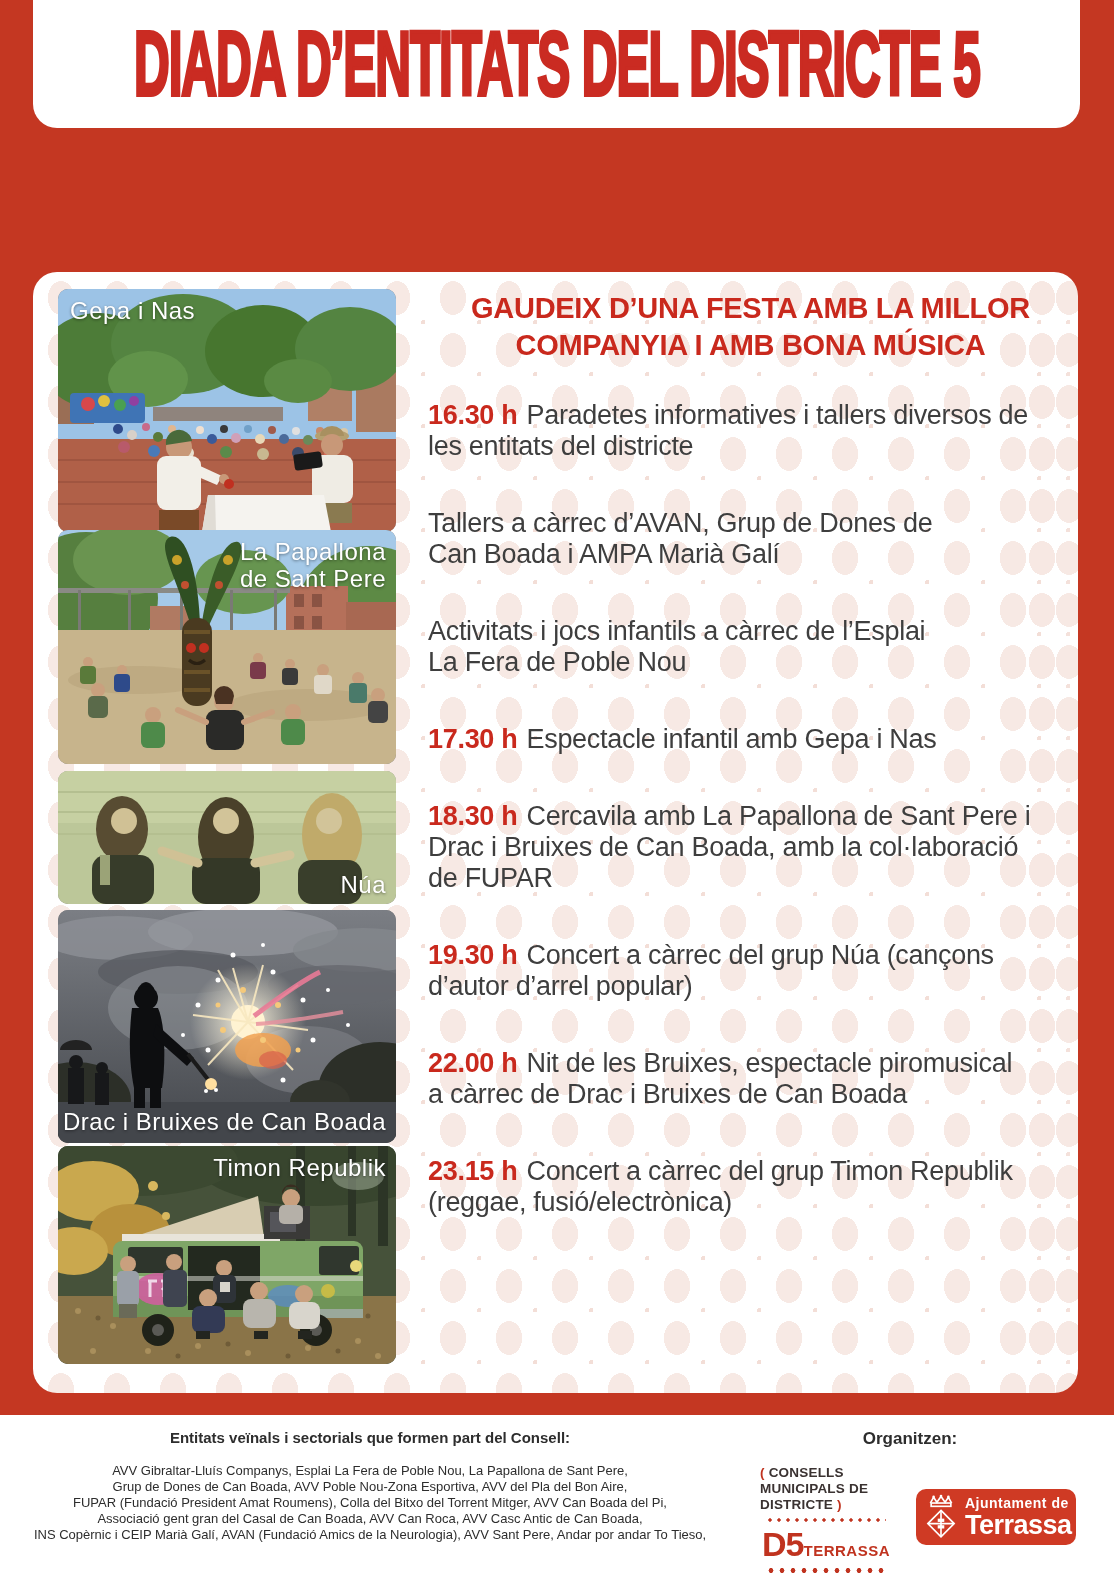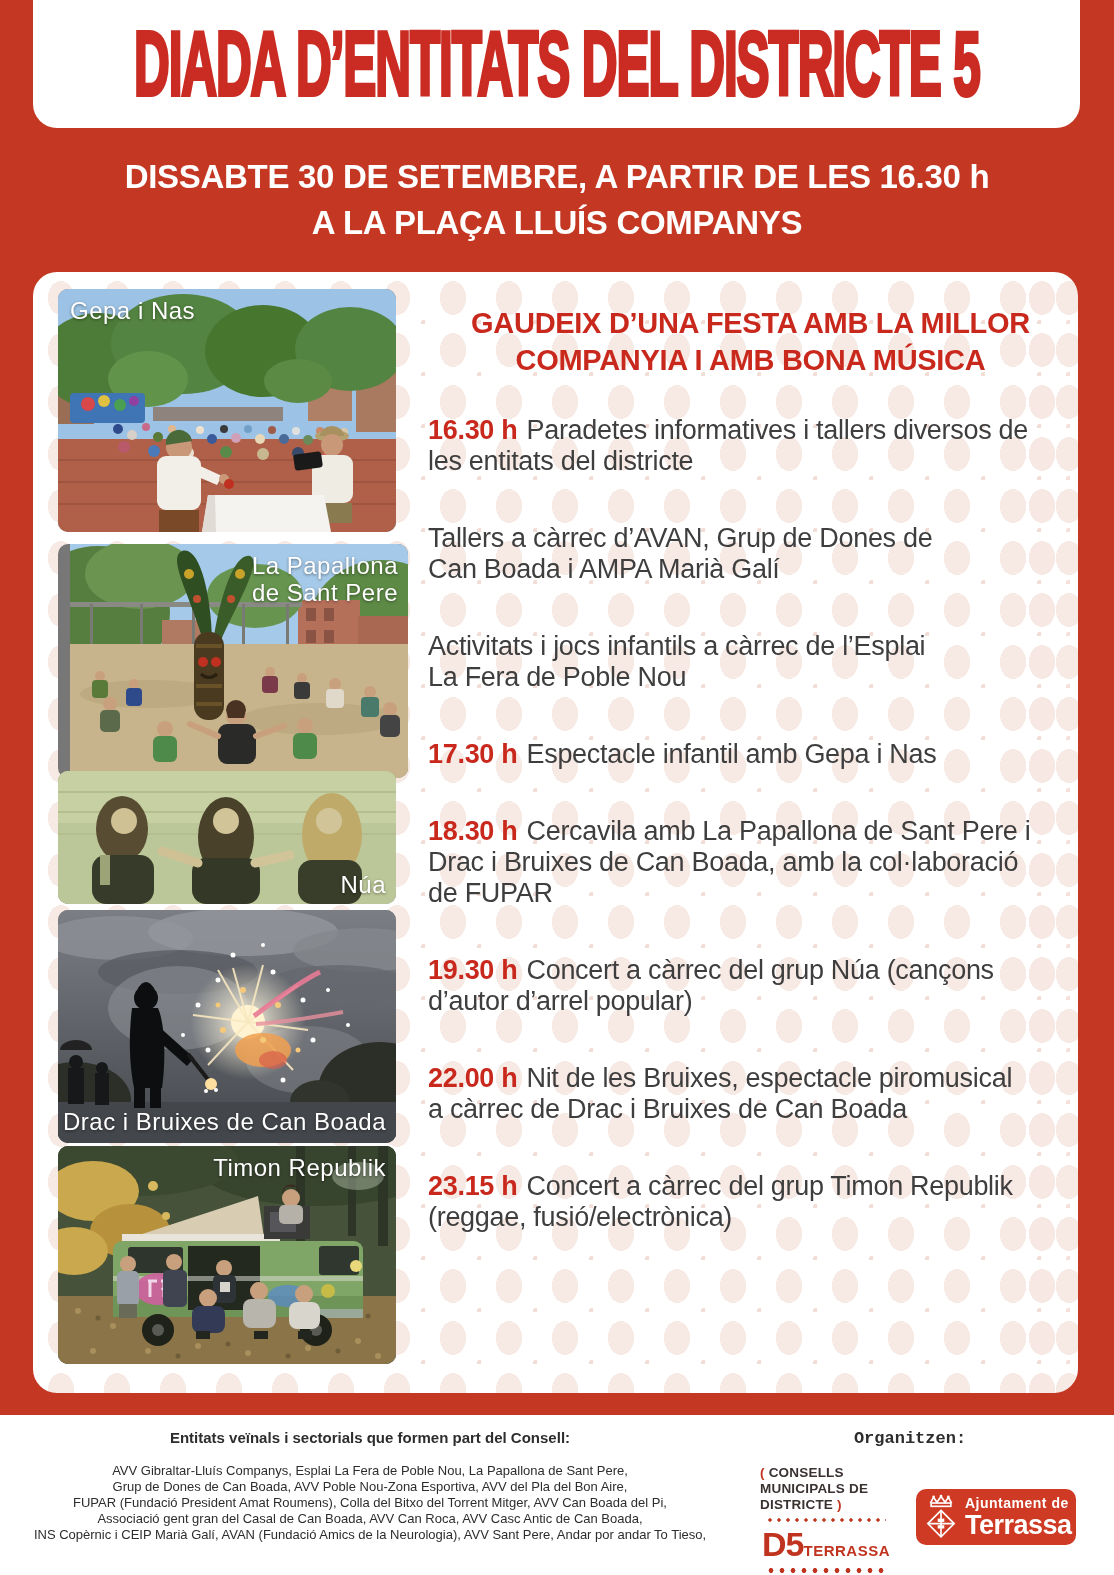--- a/index.html
+++ b/index.html
@@ -31,32 +31,32 @@
   .photo{position:absolute;left:25px;width:338px;overflow:hidden;background:#777;border-radius:10px;}
   .photo svg{display:block;width:100%;height:100%;}
   .photo-label{position:absolute;color:#fff;font-size:24px;letter-spacing:.5px;
                text-shadow:0 1px 3px rgba(0,0,0,.45);white-space:pre-line;line-height:27px;}
   .pl-tl{left:12px;top:8px;}
   .pl-tr{right:10px;top:8px;text-align:right;}
   .pl-br{right:10px;bottom:6px;text-align:right;}
   .pl-b{right:10px;bottom:8px;text-align:left;}
   
   .schedule{position:absolute;left:395px;top:18px;width:645px;color:#3e3e3e;}
-  .sched-heading{margin:15px 0 36px 0;font-size:29px;line-height:37px;font-weight:700;color:#c9291d;
+  .sched-heading{margin:0 0 36px 0;font-size:29px;line-height:37px;font-weight:700;color:#c9291d;
                  text-align:center;white-space:pre-line;letter-spacing:-.3px;}
   .sched-item{margin:0 0 46px 0;font-size:27px;line-height:31px;letter-spacing:-.3px;}
   .sched-time{font-weight:700;color:#c9291d;margin-right:9px;}
   .sched-text{white-space:pre-line;}
   
   .footer{position:absolute;left:0;top:1415px;width:100%;height:160px;background:#fff;color:#2d2d2d;}
   .entities-block{position:absolute;left:12px;top:14px;width:716px;text-align:center;}
   .entities-heading{font-size:15px;font-weight:700;margin-bottom:17px;}
   .entities-line{font-size:13px;line-height:16px;}
   .organitzen-label{position:absolute;left:830px;top:14px;width:160px;text-align:center;
-                    font-size:17px;font-weight:700;font-family:Liberation Mono, monospace;}
+                    font-size:17px;font-weight:700;}
   
   .d5-logo{position:absolute;left:760px;top:50px;width:132px;}
   .d5-top{font-size:13.5px;font-weight:700;color:#3a3231;line-height:16px;letter-spacing:.2px;}
   .d5-paren{color:#c0331f;}
   .d5-dots{height:8px;margin:3px 6px 1px 6px;
            background-image:radial-gradient(circle 1.7px at 4px 4px,#c0331f 90%,rgba(255,255,255,0));
            background-size:9px 8px;}
   .d5-dots.big{height:9px;margin-top:2px;
            background-image:radial-gradient(circle 2.6px at 5px 4.5px,#c0331f 90%,rgba(255,255,255,0));
            background-size:11px 9px;}
@@ -73,24 +73,20 @@
 </style>
 </head>
 <body>
 
 <div class="poster">
 
   <div class="title-box">
     <h1>DIADA D’ENTITATS DEL DISTRICTE 5</h1>
   </div>
 
-  <div class="subtitle-block">
-    <div>DISSABTE 30 DE SETEMBRE, A PARTIR DE LES 16.30 h</div>
-    <div>A LA PLAÇA LLUÍS COMPANYS</div>
-  </div>
 
   <div class="content-box">
 
     <div class="photo" style="top:17px;height:243px;">
       <svg viewBox="0 0 338 243">
         <rect width="338" height="150" fill="#9cc3e6"></rect>
         <rect x="0" y="55" width="36" height="80" fill="#9a6e55"></rect>
         <rect x="298" y="38" width="40" height="105" fill="#aa7a60"></rect>
         <rect x="305" y="50" width="9" height="12" fill="#7a5a45"></rect>
           <rect x="322" y="50" width="9" height="12" fill="#7a5a45"></rect>
@@ -157,21 +153,21 @@
           <rect x="254" y="166" width="41" height="48" rx="9" fill="#efece4"></rect>
           <rect x="236" y="164" width="28" height="16" rx="3" fill="#1a1a1a" transform="rotate(-8 250 172)"></rect>
           <rect x="257" y="214" width="37" height="20" fill="#8a7a50"></rect>
         </g>
         <path d="M150,206 h116 l7,37 h-129 z" fill="#f5f3ef"></path>
         <path d="M150,206 l-6,37 h14 l-1,-37 z" fill="#e0dcd5"></path>
       </svg>
       <span class="photo-label pl-tl">Gepa i Nas</span>
     </div>
 
-    <div class="photo" style="top:272px;height:234px;padding-left:12px;">
+    <div class="photo" style="top:258px;height:234px;">
       <svg viewBox="0 0 338 234">
         <rect width="338" height="120" fill="#a5c9e8"></rect>
         <ellipse cx="28" cy="68" rx="72" ry="66" fill="#567f3f"></ellipse>
         <ellipse cx="70" cy="30" rx="55" ry="35" fill="#6a9450"></ellipse>
         <ellipse cx="312" cy="78" rx="72" ry="62" fill="#5d8a45"></ellipse>
         <rect x="228" y="56" width="62" height="60" fill="#b5705a"></rect>
         <rect x="236" y="64" width="10" height="13" fill="#8a5343"></rect>
           <rect x="254" y="64" width="10" height="13" fill="#8a5343"></rect>
         <rect x="236" y="86" width="10" height="13" fill="#8a5343"></rect>
           <rect x="254" y="86" width="10" height="13" fill="#8a5343"></rect>

